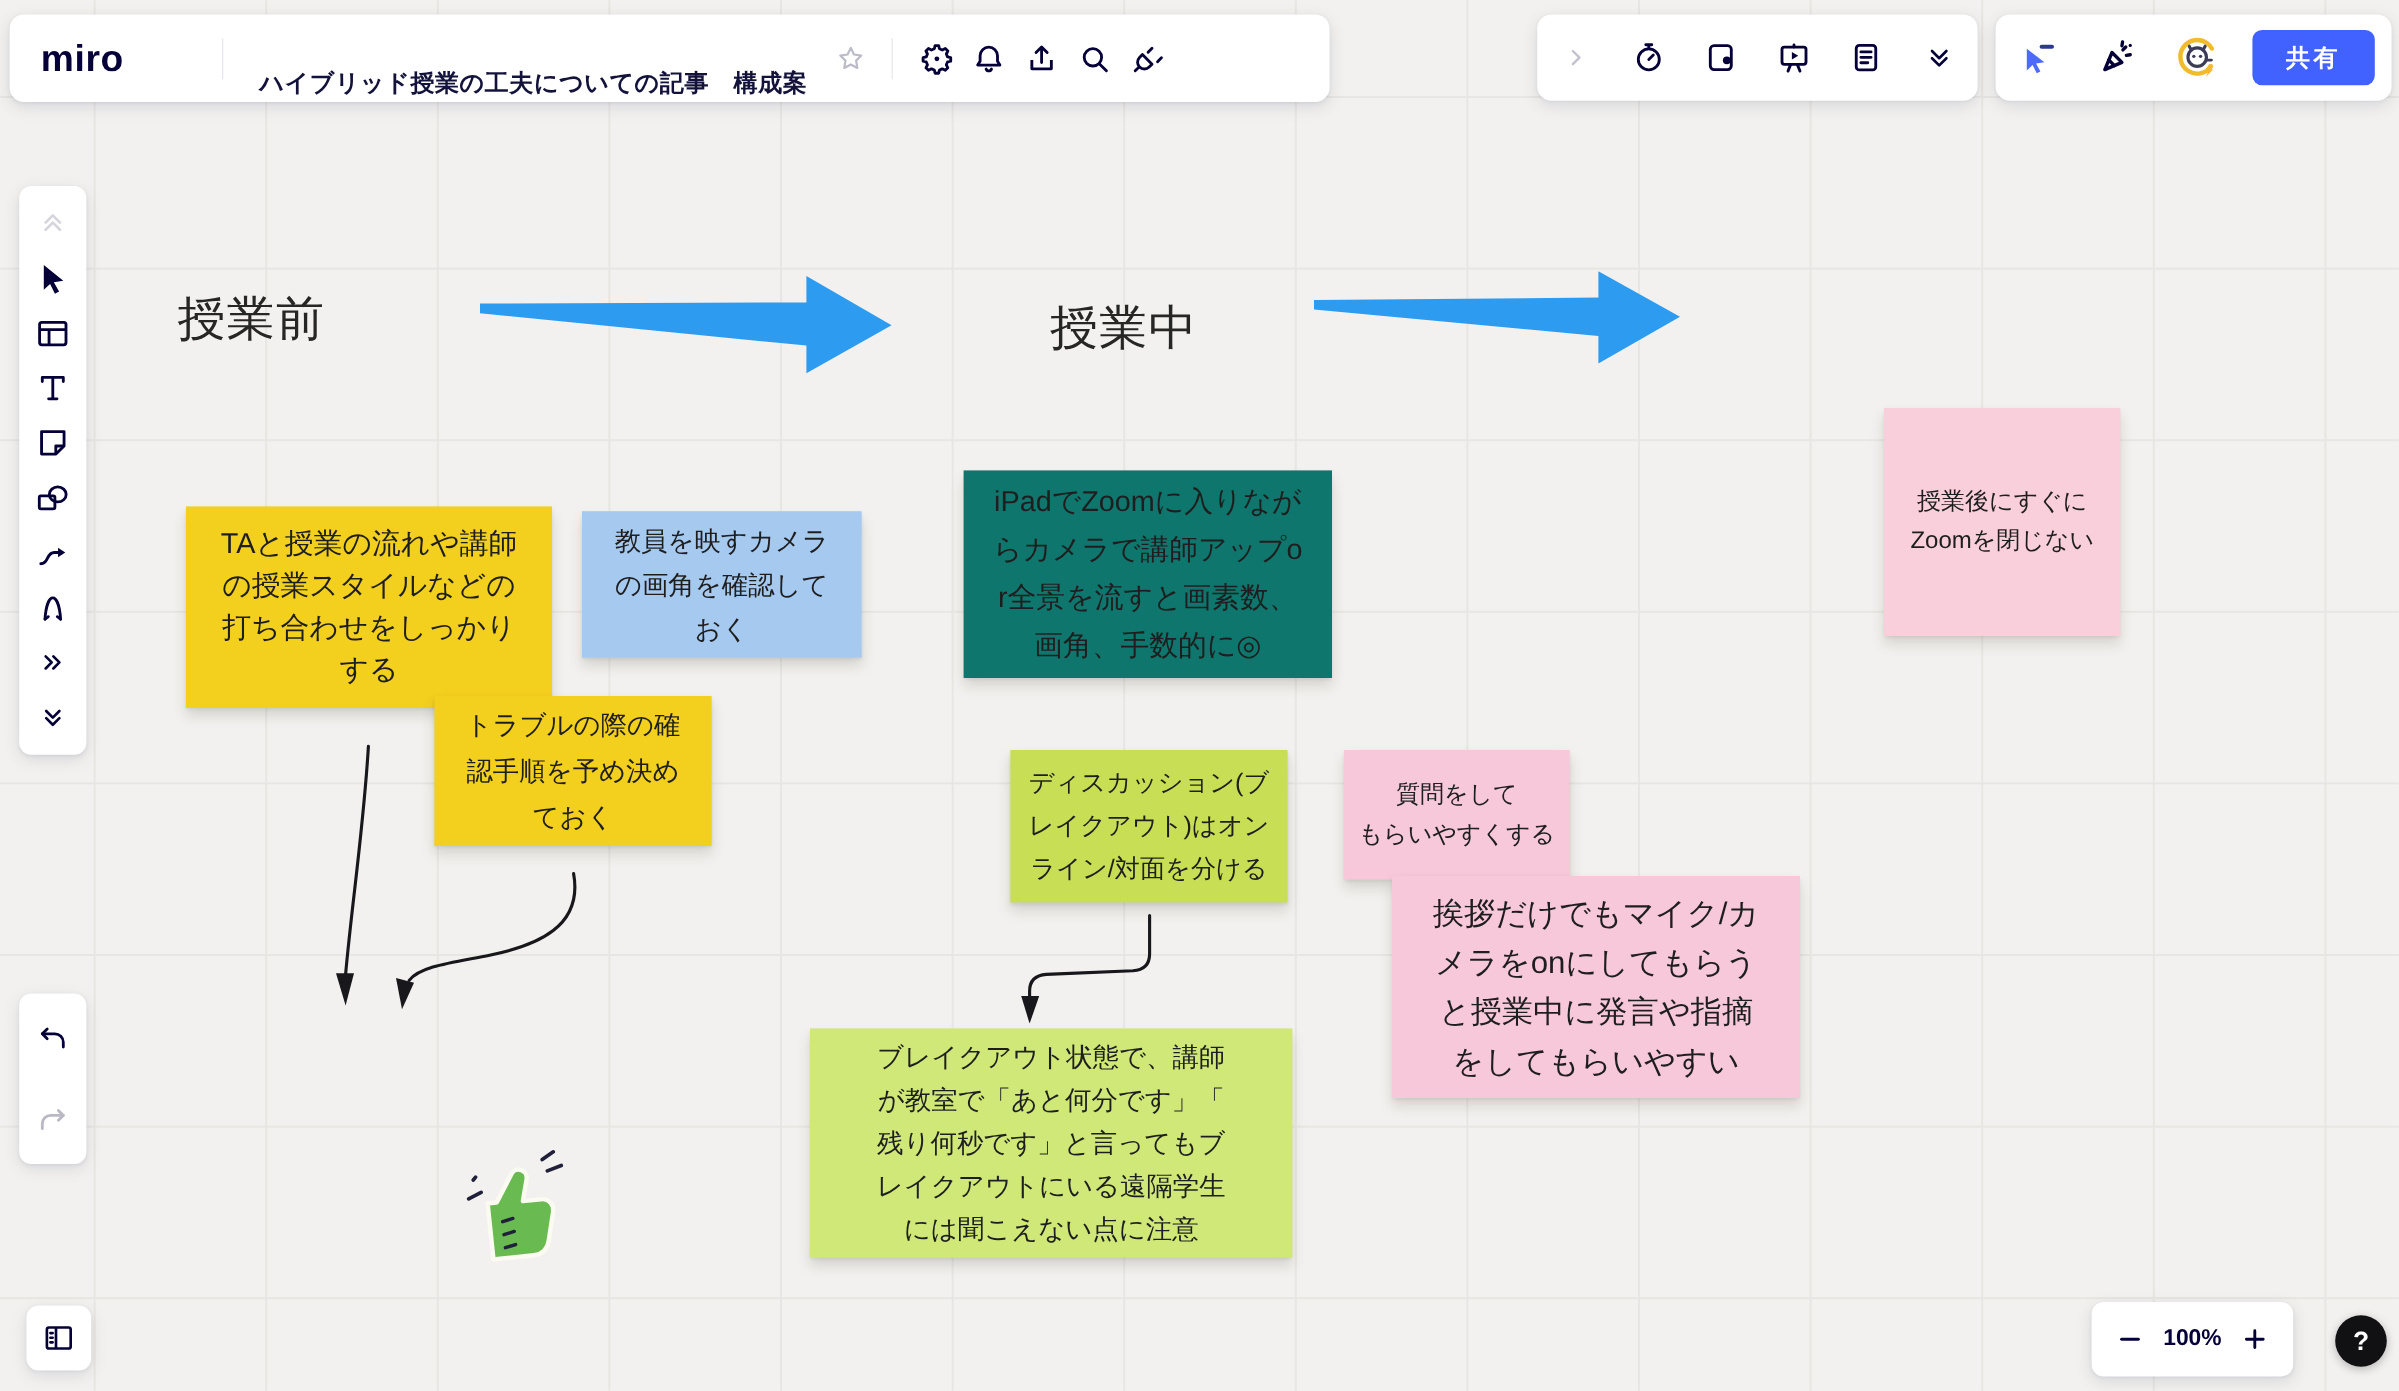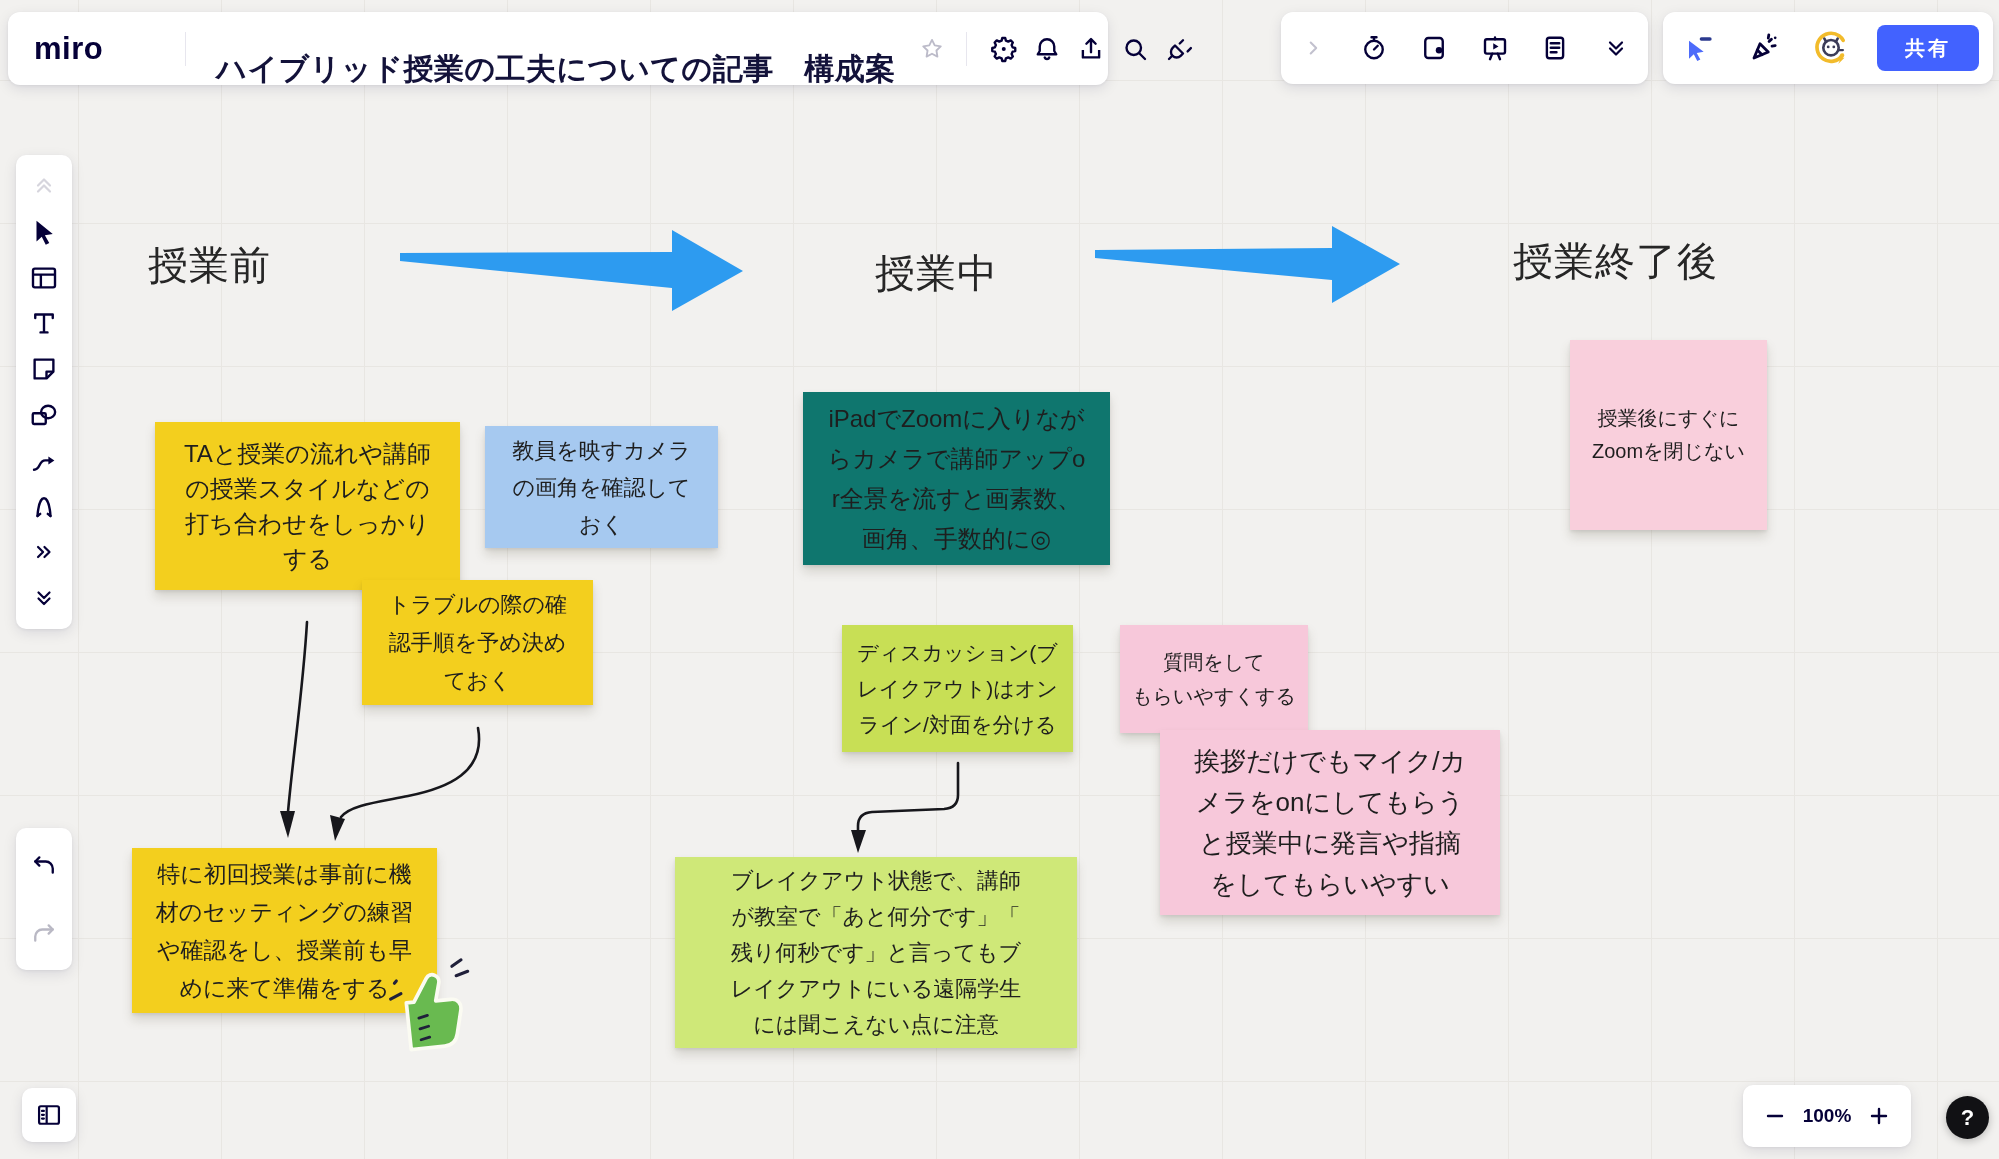--- a/index.html
+++ b/index.html
@@ -15,21 +15,21 @@
     background-position:78px 80px;
   }
   .panel{
     position:absolute;background:#fff;border-radius:12px;
     box-shadow:0 4px 14px rgba(5,0,56,.10),0 1px 3px rgba(5,0,56,.06);
     display:flex;align-items:center;
   }
   .tl{left:8px;top:12px;width:1100px;height:73px;padding:0 24px 0 26px;box-sizing:border-box;}
   .logo{font-size:31px;font-weight:700;letter-spacing:.5px;color:var(--c-navy,#050038);}
   .vdiv{width:1px;height:34px;background:#e7e6ee;flex:0 0 auto;}
-  .board-title{font-size:30px;font-weight:600;color:#13123a;white-space:nowrap;letter-spacing:.5px;margin-top:41px;}
+  .board-title{font-size:20px;font-weight:600;color:#13123a;white-space:nowrap;letter-spacing:.5px;margin-top:41px;}
   .icon-btn{width:44px;height:44px;border-radius:8px;display:flex;align-items:center;justify-content:center;flex:0 0 auto;background:transparent;border:none;padding:0;}
   .ic{display:flex;align-items:center;justify-content:center;color:var(--c-navy,#050038);}
   .ic svg{display:block;}
   .gray{color:#c2c1ce;}
   .collab{left:1281px;top:12px;width:367px;height:72px;padding:0 10px;box-sizing:border-box;gap:2px;justify-content:space-between;}
   .actions{left:1663px;top:12px;width:330px;height:72px;padding:0 14px;box-sizing:border-box;gap:10px;justify-content:space-between;}
   .share-btn{
     height:46px;min-width:102px;border:none;border-radius:8px;background:var(--c-share_blue,#4262ff);
     color:#fff;font-size:20px;font-weight:600;letter-spacing:3px;font-family:inherit;padding:0 18px;
   }
@@ -58,21 +58,20 @@
   .connHead{fill:var(--c-connector_black,#17171c);}
   .stamp{position:absolute;left:388px;top:960px;transform:rotate(-6deg);}
 </style>
 </head>
 <body>
 
 <div style="position:absolute;inset:0;">
 
   <div class="section-title" style="left:148px;top:238px;">授業前</div>
   <div class="section-title" style="left:875px;top:246px;">授業中</div>
-  <div class="section-title" style="left:1513px;top:234px;">授業終了後</div>
 
   <svg class="overlay" width="1999" height="1159" viewBox="0 0 1999 1159">
     <polygon class="blueA" points="400,253 672,252 672,230 743,271 672,311 672,288 400,261"></polygon>
     <polygon class="blueA" points="1095,250 1332,248 1332,226 1400,264 1332,303 1332,280 1095,258"></polygon>
     <path class="conn" d="M307 622 C303 690 293 755 288 812"></path>
     <polygon class="connHead" points="280,811 295,811 288,838"></polygon>
     <path class="conn" d="M478 728 C486 772 448 788 408 796 C378 802 350 805 341 817"></path>
     <polygon class="connHead" points="330,815 345,819 335,841"></polygon>
     <path class="conn" d="M958 763 L958 795 Q958 808 944 809 L872 812 Q858 813 858 826 L858 832"></path>
     <polygon class="connHead" points="851,830 866,830 858,853"></polygon>
@@ -84,24 +83,20 @@
 する</div>
 
   <div class="sticky" style="left: 485px; top: 426px; width: 233px; height: 122px; font-size: 22px; line-height: 37px; background: rgb(166, 201, 240);">教員を映すカメラ
 の画角を確認して
 おく</div>
 
   <div class="sticky" style="left: 362px; top: 580px; width: 231px; height: 125px; font-size: 22px; line-height: 38px; background: rgb(243, 207, 30);">トラブルの際の確
 認手順を予め決め
 ておく</div>
 
-  <div class="sticky" style="left: 132px; top: 848px; width: 305px; height: 165px; font-size: 23px; line-height: 38px; background: rgb(243, 207, 30);">特に初回授業は事前に機
-材のセッティングの練習
-や確認をし、授業前も早
-めに来て準備をする</div>
 
   <div class="sticky" style="left: 803px; top: 392px; width: 307px; height: 173px; font-size: 24px; line-height: 40px; background: #0f766e;">iPadでZoomに入りなが
 らカメラで講師アップo
 r全景を流すと画素数、
 画角、手数的に◎</div>
 
   <div class="sticky" style="left: 842px; top: 625px; width: 231px; height: 127px; font-size: 21px; line-height: 36px; background: rgb(200, 223, 85);">ディスカッション(ブ
 レイクアウト)はオン
 ライン/対面を分ける</div>
 

